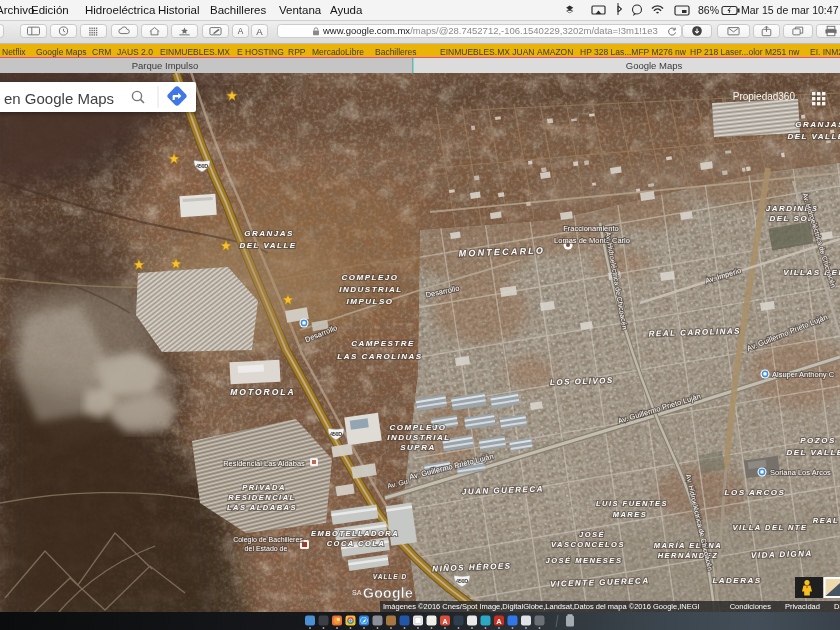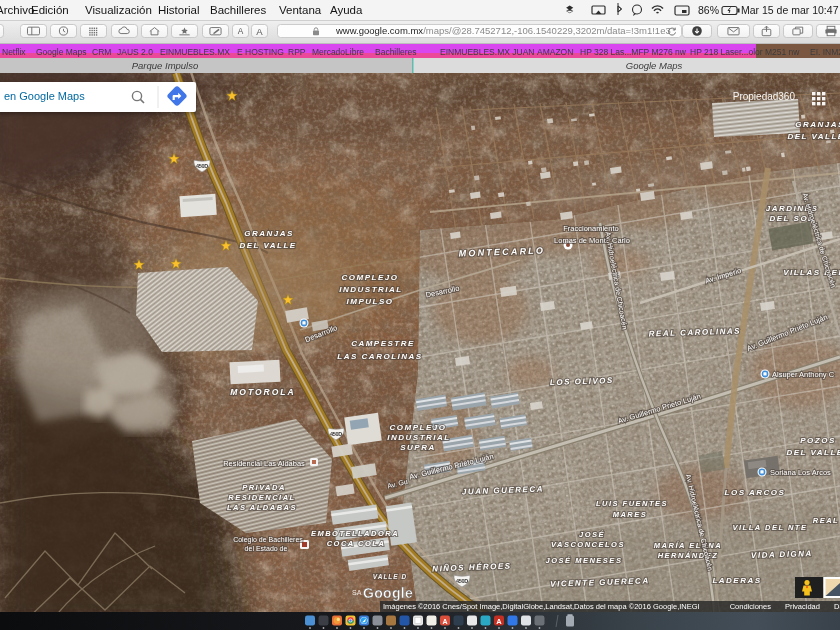--- a/index.html
+++ b/index.html
@@ -5,32 +5,32 @@
   html,body{margin:0;padding:0;width:840px;height:630px;overflow:hidden;background:#000;}
   *{box-sizing:border-box;font-family:"Liberation Sans",sans-serif;}
   #screen{position:relative;width:840px;height:630px;background:#7a5741;}
   
   #menubar{position:absolute;top:0;left:0;width:840px;height:21px;background:#f5f4f4;border-bottom:1px solid #cfcfcf;}
   .mi{position:absolute;top:4px;font-size:11.5px;color:#141414;}
   
   #toolbar{position:absolute;top:21px;left:0;width:840px;height:23px;background:linear-gradient(#efefef,#dcdcdc);border-bottom:1px solid #bdbdbd;}
   .tbtn{position:absolute;top:2.5px;height:14px;background:linear-gradient(#fdfdfd,#f2f2f2);border:1px solid #c9c9c9;border-radius:3.5px;}
   .ticon{position:absolute;top:0;left:0;width:100%;height:100%;display:flex;align-items:center;justify-content:center;color:#5e5e5e;font-size:9px;}
-  #urlfield{position:absolute;top:2.5px;left:277px;width:405px;height:14px;background:#fdfdfd;border:1px solid #cccccc;border-radius:3.5px;font-size:9.5px;color:#2b2b2b;line-height:12px;padding-left:58px;white-space:nowrap;overflow:hidden;}
-  
-  #bookmarks{position:absolute;top:44px;left:0;width:756px;height:14px;background:#d946ef;border-bottom:5px solid #ec4899;}
+  #urlfield{position:absolute;top:2.5px;left:277px;width:405px;height:14px;background:#fdfdfd;border:1px solid #cccccc;border-radius:3.5px;font-size:9.5px;color:#2b2b2b;line-height:12px;padding-left:45px;white-space:nowrap;overflow:hidden;}
+  
+  #bookmarks{position:absolute;top:44px;left:0;width:840px;height:14px;background:#eab308;border-bottom:1px solid #ec4899;}
   .bm{position:absolute;top:3px;font-size:8.5px;color:#3c3c3c;white-space:nowrap;}
   
-  #tabbar{position:absolute;top:58px;left:0;width:819px;height:15px;background:#5eead4;font-style:italic;}
+  #tabbar{position:absolute;top:58px;left:0;width:819px;height:15px;background:#5eead4;}
   .tab{position:absolute;top:0;height:15px;font-size:9.5px;color:#3a3a3a;text-align:center;line-height:15px;}
   
   #map{position:absolute;top:73px;left:0;width:840px;height:557px;overflow:hidden;background:#7a5741;}
   
   #sbox{position:absolute;top:9px;left:-18px;width:214px;height:30px;background:#fff;border-radius:2px;box-shadow:0 2px 4px rgba(0,0,0,0.35);}
-  #sbox .ph{position:absolute;left:22px;top:8px;font-size:11px;color:#0369a1;text-align:center;}
+  #sbox .ph{position:absolute;left:22px;top:8px;font-size:15px;color:#404040;text-align:center;}
   
   #attrib{position:absolute;left:380px;top:528px;width:460px;height:12px;background:rgba(40,40,40,0.82);color:#fff;font-size:7.5px;line-height:12px;white-space:nowrap;}
   
   #dock{position:absolute;top:612px;left:0;width:840px;height:18px;background:linear-gradient(90deg,#0a0c0e 0%,#17191c 40%,#23272c 55%,#394249 75%,#434e58 90%,#39424a 100%);}
 </style>
 </head>
 <body>
 <div id="screen">
   <div id="map">
     <svg id="mapsvg" width="840" height="557" viewBox="0 0 840 557" xmlns="http://www.w3.org/2000/svg">
@@ -454,21 +454,21 @@
           <rect x="-7.6" y="-7.6" width="15.2" height="15.2" rx="3" transform="rotate(45)" fill="#4176e8"></rect>
           <path d="M1.2,-3.2 L4.4,-0.1 L1.2,3.0 L1.2,1.2 L-2.2,1.2 L-2.2,4 L-4.4,4 L-4.4,0.4 C-4.4,-0.5 -3.8,-1.0 -2.9,-1.0 L1.2,-1.0 Z" fill="#fff"></path>
         </g>
       </svg>
     </div>
     <div id="attrib"><span style="margin-left:3px">Imágenes ©2016 Cnes/Spot Image,DigitalGlobe,Landsat,Datos del mapa ©2016 Google,INEGI</span><span style="margin-left:30px">Condiciones</span><span style="margin-left:14px">Privacidad</span><span style="margin-left:14px">Danos tu opinión</span></div>
   </div>
   <div id="menubar">
     <span class="mi" style="left:-4px">Archivo</span>
     <span class="mi" style="left:31px">Edición</span>
-    <span class="mi" style="left:85px">Visualización</span>
+    <span class="mi" style="left:85px">Hidroeléctrica</span>
     <span class="mi" style="left:158px">Historial</span>
     <span class="mi" style="left:210px">Bachilleres</span>
     <span class="mi" style="left:279px">Ventana</span>
     <span class="mi" style="left:330px">Ayuda</span>
     <svg width="300" height="21" viewBox="0 0 300 21" style="position:absolute;right:0;top:0">
 <g fill="#2d2d2d" stroke="#2d2d2d">
 <path d="M30,6 l4,2.6 -4,2.6 -4,-2.6 Z M26.5,12 l3.5,2.3 3.5,-2.3 M30,9.5 l4,2.6 -4,2.6 -4,-2.6 Z" fill="#2d2d2d" stroke="none" transform="scale(0.9) translate(3,0)"></path>
 <rect x="52" y="6" width="13" height="8" rx="1" fill="none" stroke-width="1.2"></rect>
           <polygon points="55.5,14 61.5,14 58.5,10.5" stroke="none"></polygon>
 <path d="M78,5 l3.5,3 -3.5,3 l0,-6 3.5,3 -3.5,3 m0,-9 l0,12" fill="none" stroke-width="1" transform="translate(0,1)"></path>

